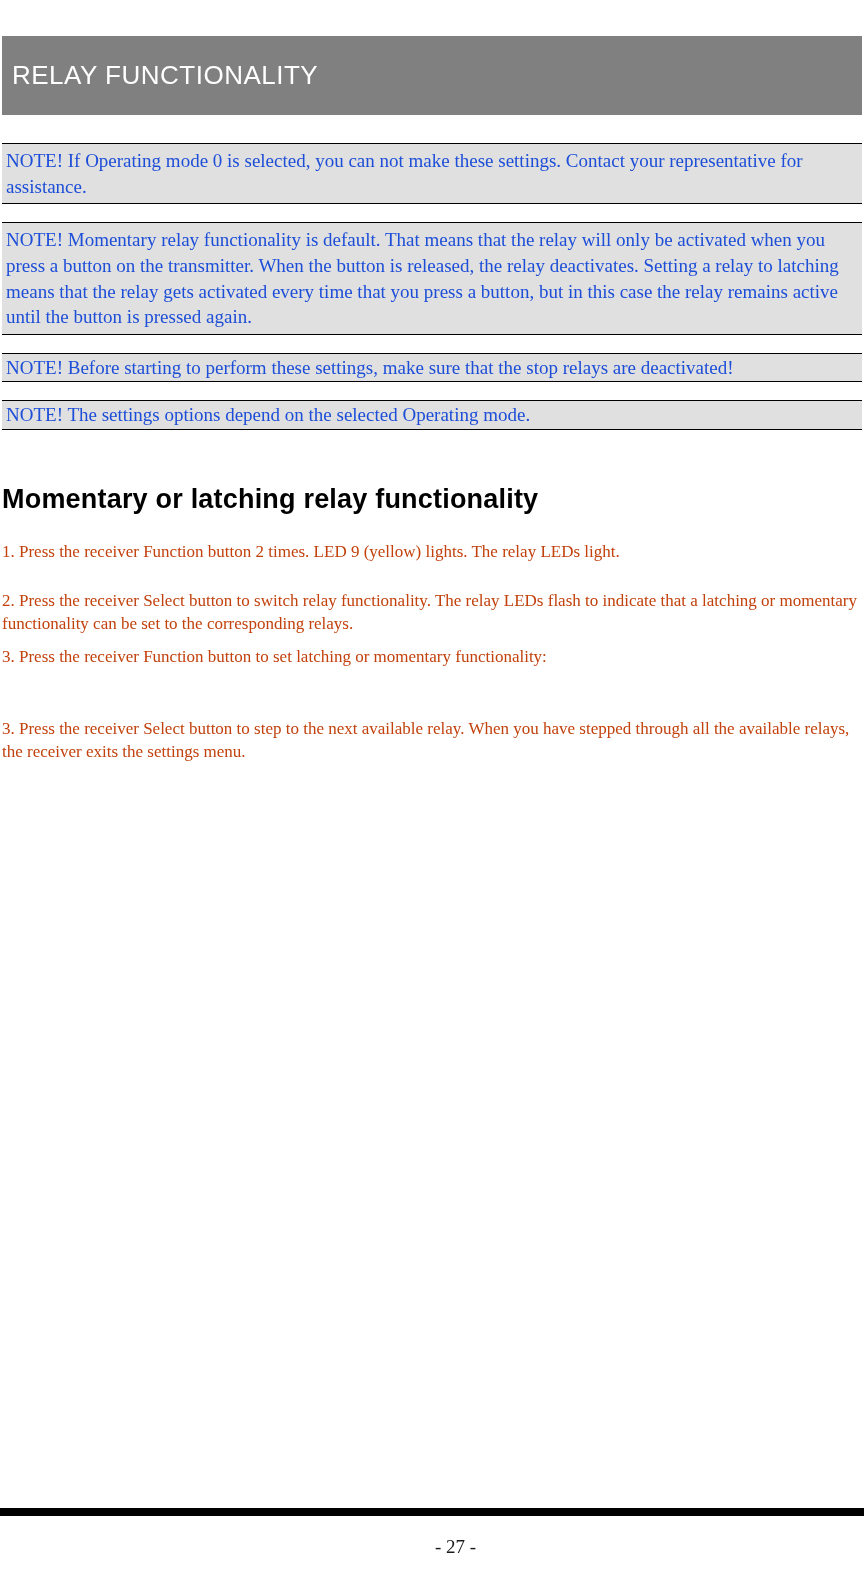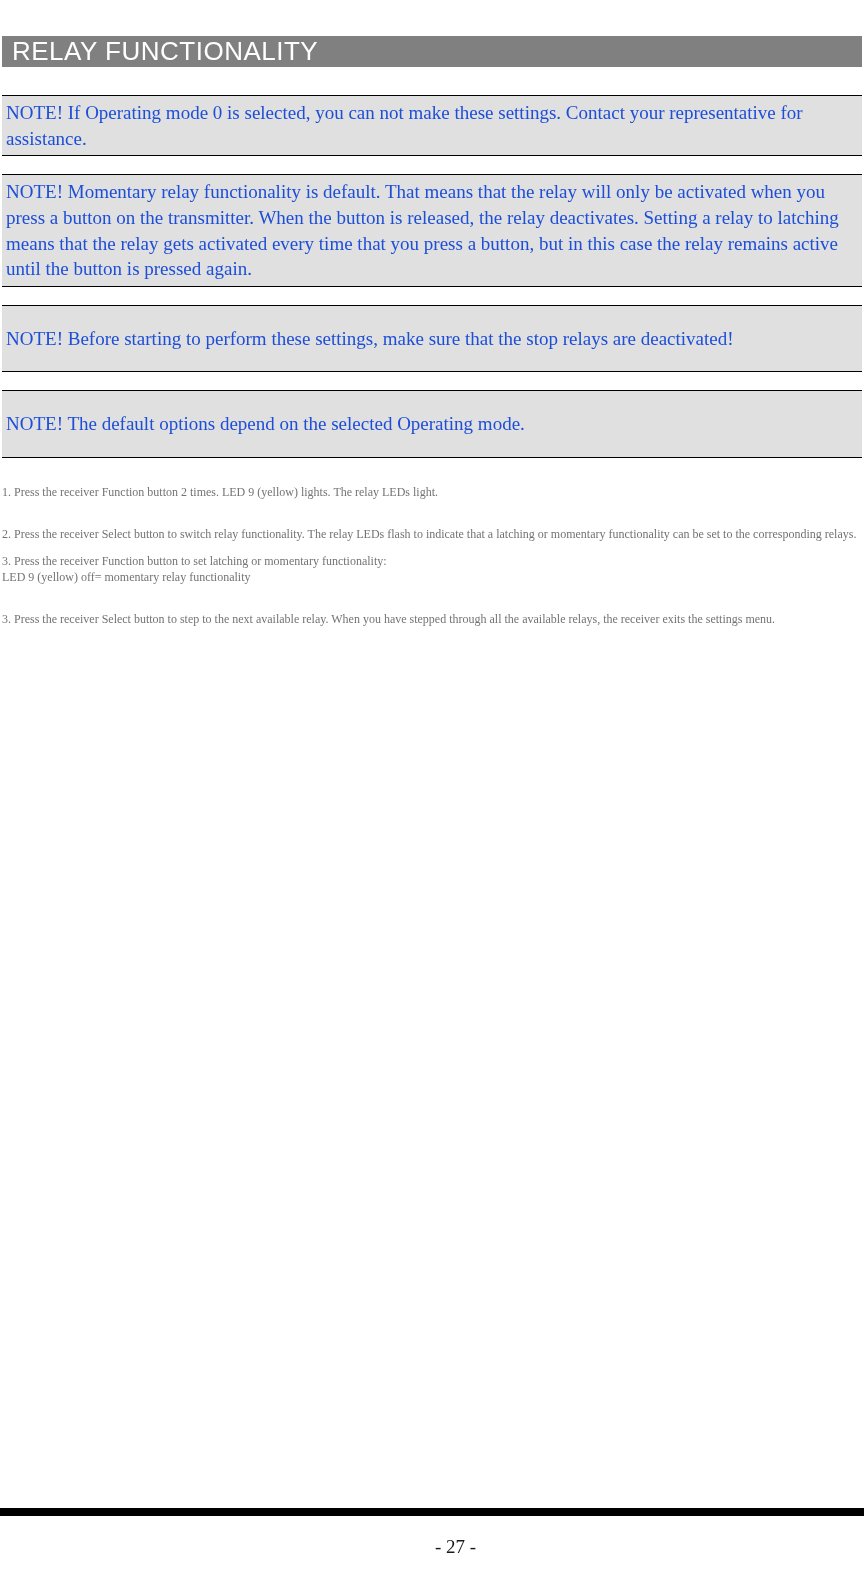--- a/index.html
+++ b/index.html
@@ -17,52 +17,52 @@
     }
     .page-container {
       padding: 36px 2px 0 2px;
     }
     .section-header {
       background: #808080;
       color: #fff;
       font-family: Arial, Helvetica, sans-serif;
       font-size: 26px;
       font-weight: normal;
-      padding: 0 10px;
+      padding: 24px 10px;
       letter-spacing: 0.5px;
     }
     .note-box {
       background: #e0e0e0;
       border-top: 1px solid #000;
       border-bottom: 1px solid #000;
       padding: 4px 4px;
       margin-top: 18px;
       font-size: 19px;
       line-height: 1.35;
       color: #1d4ed8;
     }
     .note-box.first {
       margin-top: 28px;
     }
     .note-box.tight {
-      padding: 20px 4px;
+      padding: 1px 4px;
     }
     .subheading {
       font-family: Arial, Helvetica, sans-serif;
       font-size: 27px;
       font-weight: bold;
       margin-top: 54px;
       color: #000;
       letter-spacing: 0.2px;
     }
     .body-text {
-      font-size: 12px;
+      font-size: 17px;
       line-height: 1.35;
       margin-top: 26px;
-      color: #737373;
+      color: #c2410c;
     }
     .body-text.step3 {
       margin-top: 10px;
     }
     .footer-line {
       position: absolute;
       bottom: 60px;
       left: 0;
       right: 0;
       height: 8px;
@@ -84,29 +84,30 @@
 
 <div class="page-container">
   <div class="section-header">RELAY FUNCTIONALITY</div>
 
   <div class="note-box first">NOTE! If Operating mode 0 is selected, you can not make these settings. Contact your representative for assistance.</div>
 
   <div class="note-box">NOTE! Momentary relay functionality is default. That means that the relay will only be activated when you press a button on the transmitter. When the button is released, the relay deactivates. Setting a relay to latching means that the relay gets activated every time that you press a button, but in this case the relay remains active until the button is pressed again.</div>
 
   <div class="note-box tight">NOTE! Before starting to perform these settings, make sure that the stop relays are deactivated!</div>
 
-  <div class="note-box tight">NOTE! The default options depend on the selected Operating mode.</div>
+  <div class="note-box tight">NOTE! The settings options depend on the selected Operating mode.</div>
 
+  <div class="subheading">Momentary or latching relay functionality</div>
 
   <div class="body-text">1. Press the receiver Function button 2 times. LED 9 (yellow) lights. The relay LEDs light.</div>
 
   <div class="body-text">2. Press the receiver Select button to switch relay functionality. The relay LEDs flash to indicate that a latching or momentary functionality can be set to the corresponding relays.</div>
 
   <div class="body-text step3">
     <span>3. Press the receiver Function button to set latching or momentary functionality:</span><br>
-    <span>LED 9 (yellow) off= momentary relay functionality</span><br>
+    <br>
   </div>
 
   <div class="body-text">3. Press the receiver Select button to step to the next available relay. When you have stepped through all the available relays, the receiver exits the settings menu.</div>
 </div>
 
 <div class="footer-line"></div>
 <div class="page-number">- 27 -</div>
 
 </body></html>

